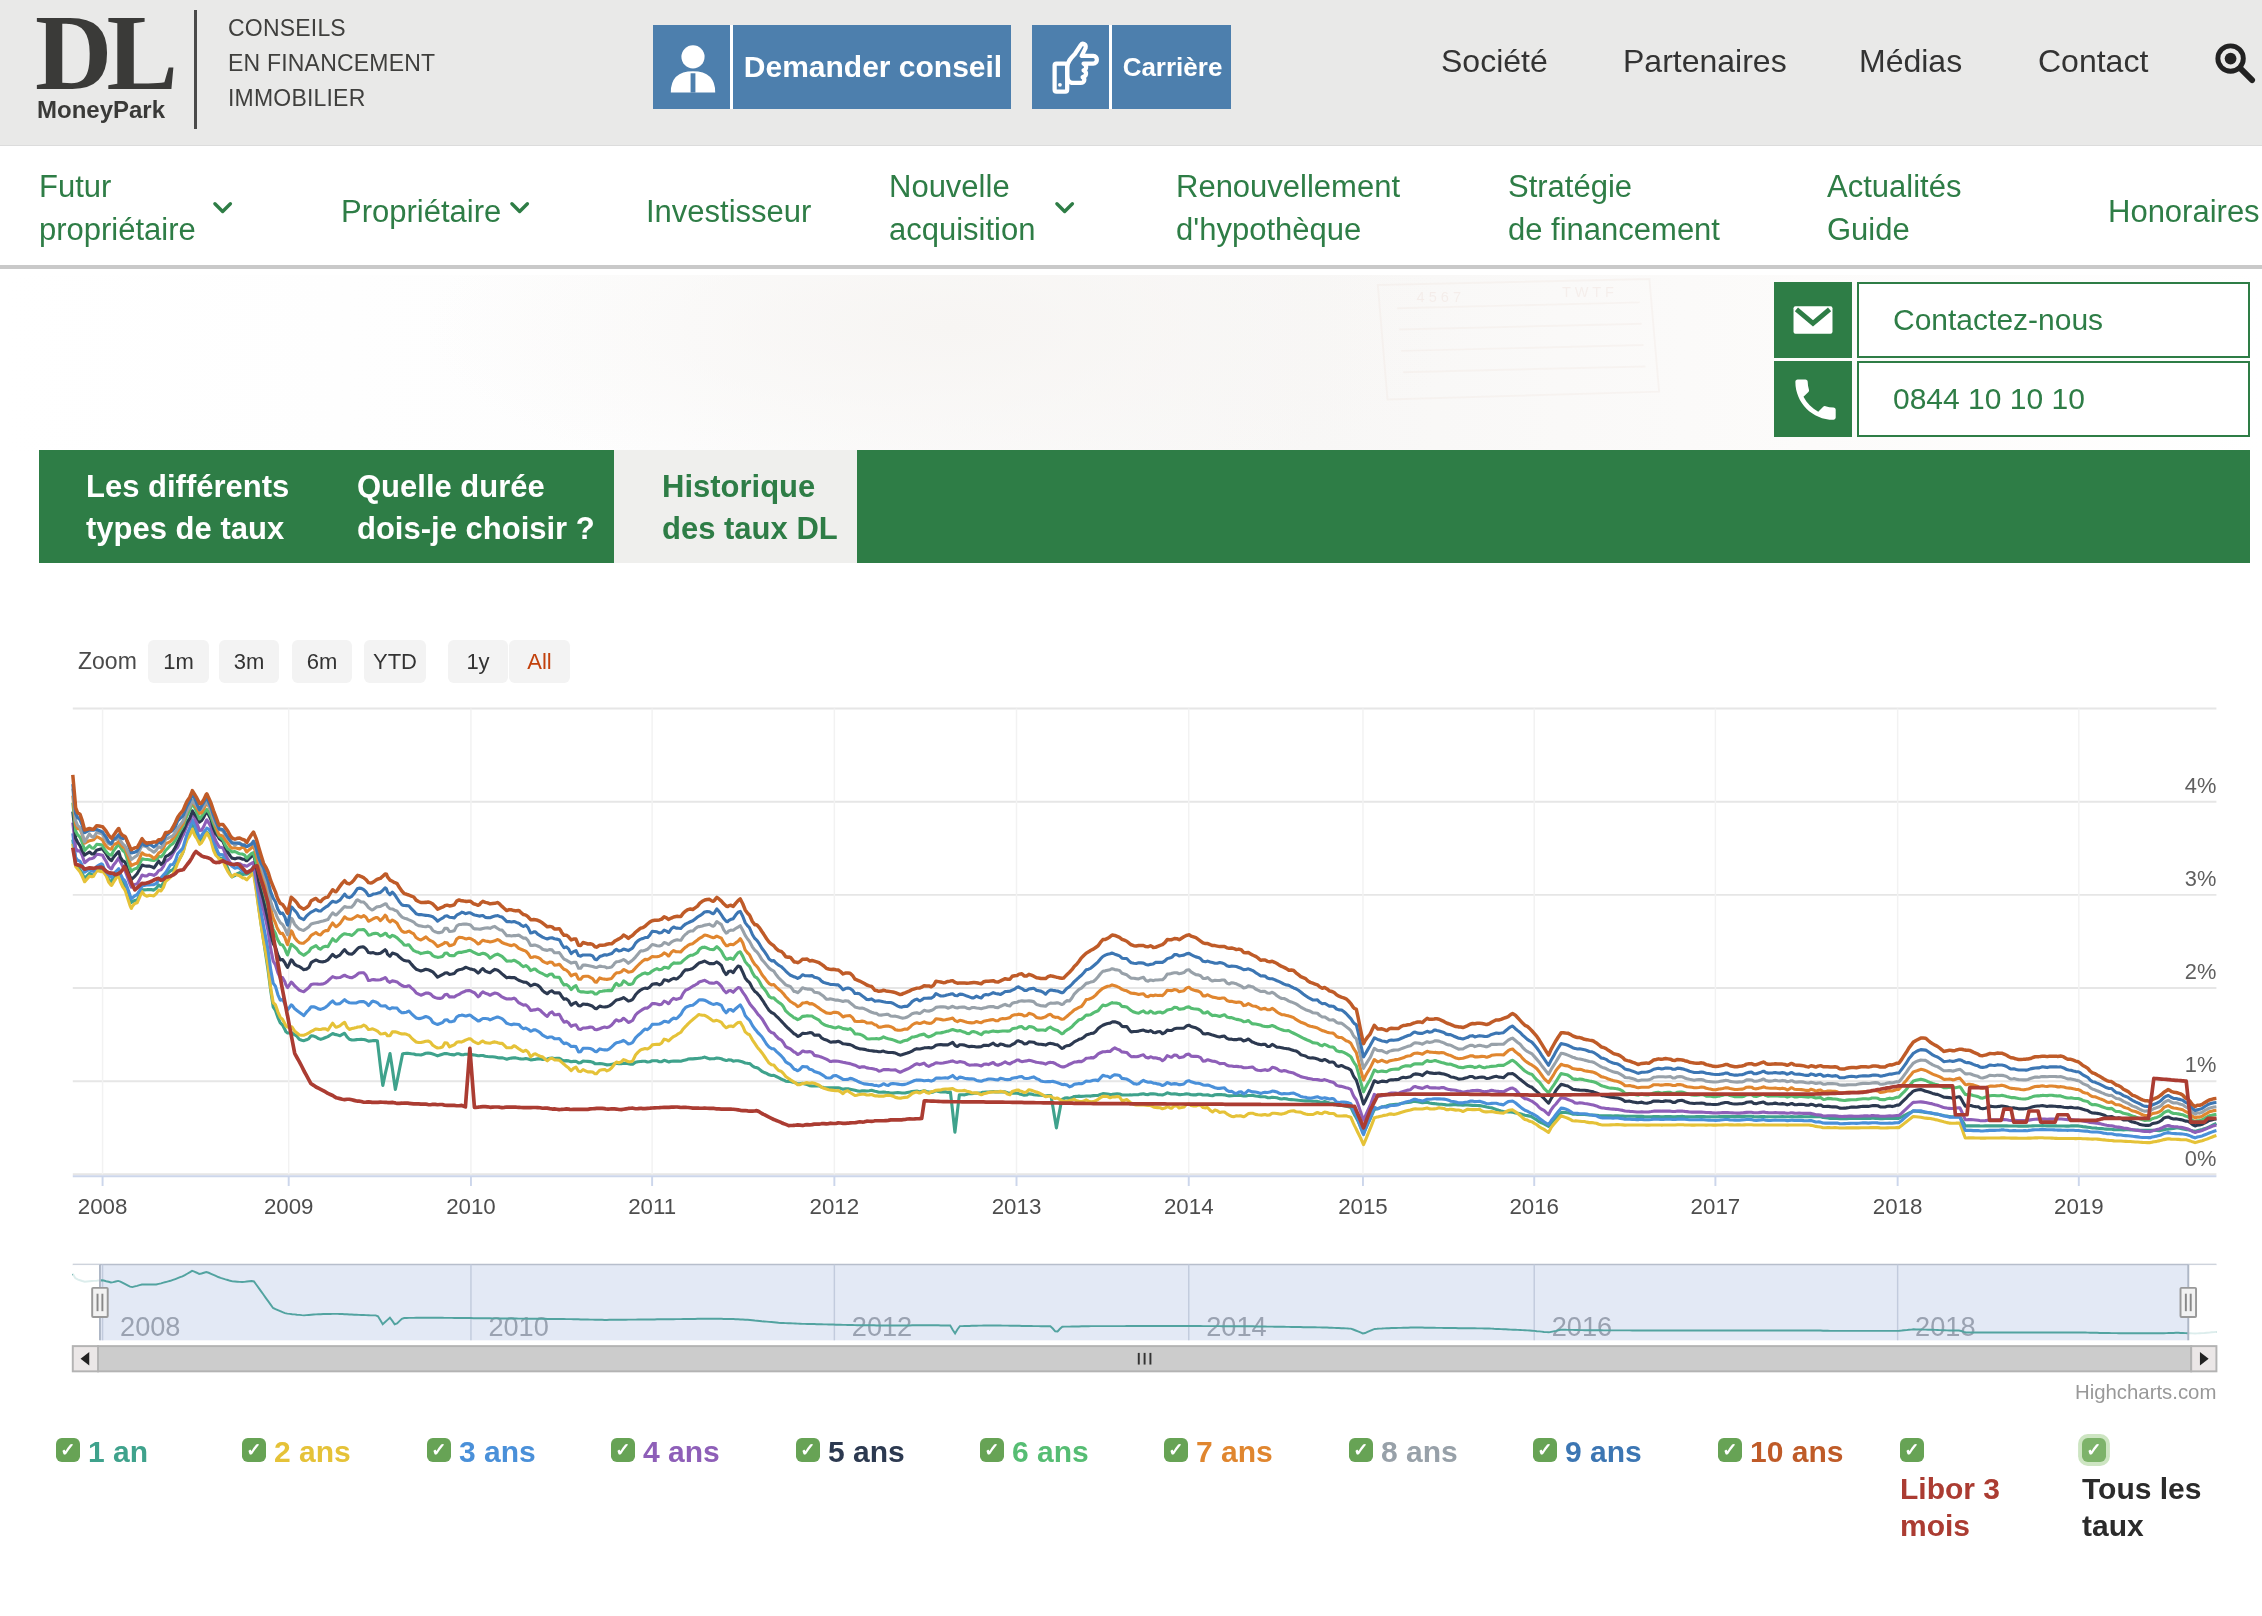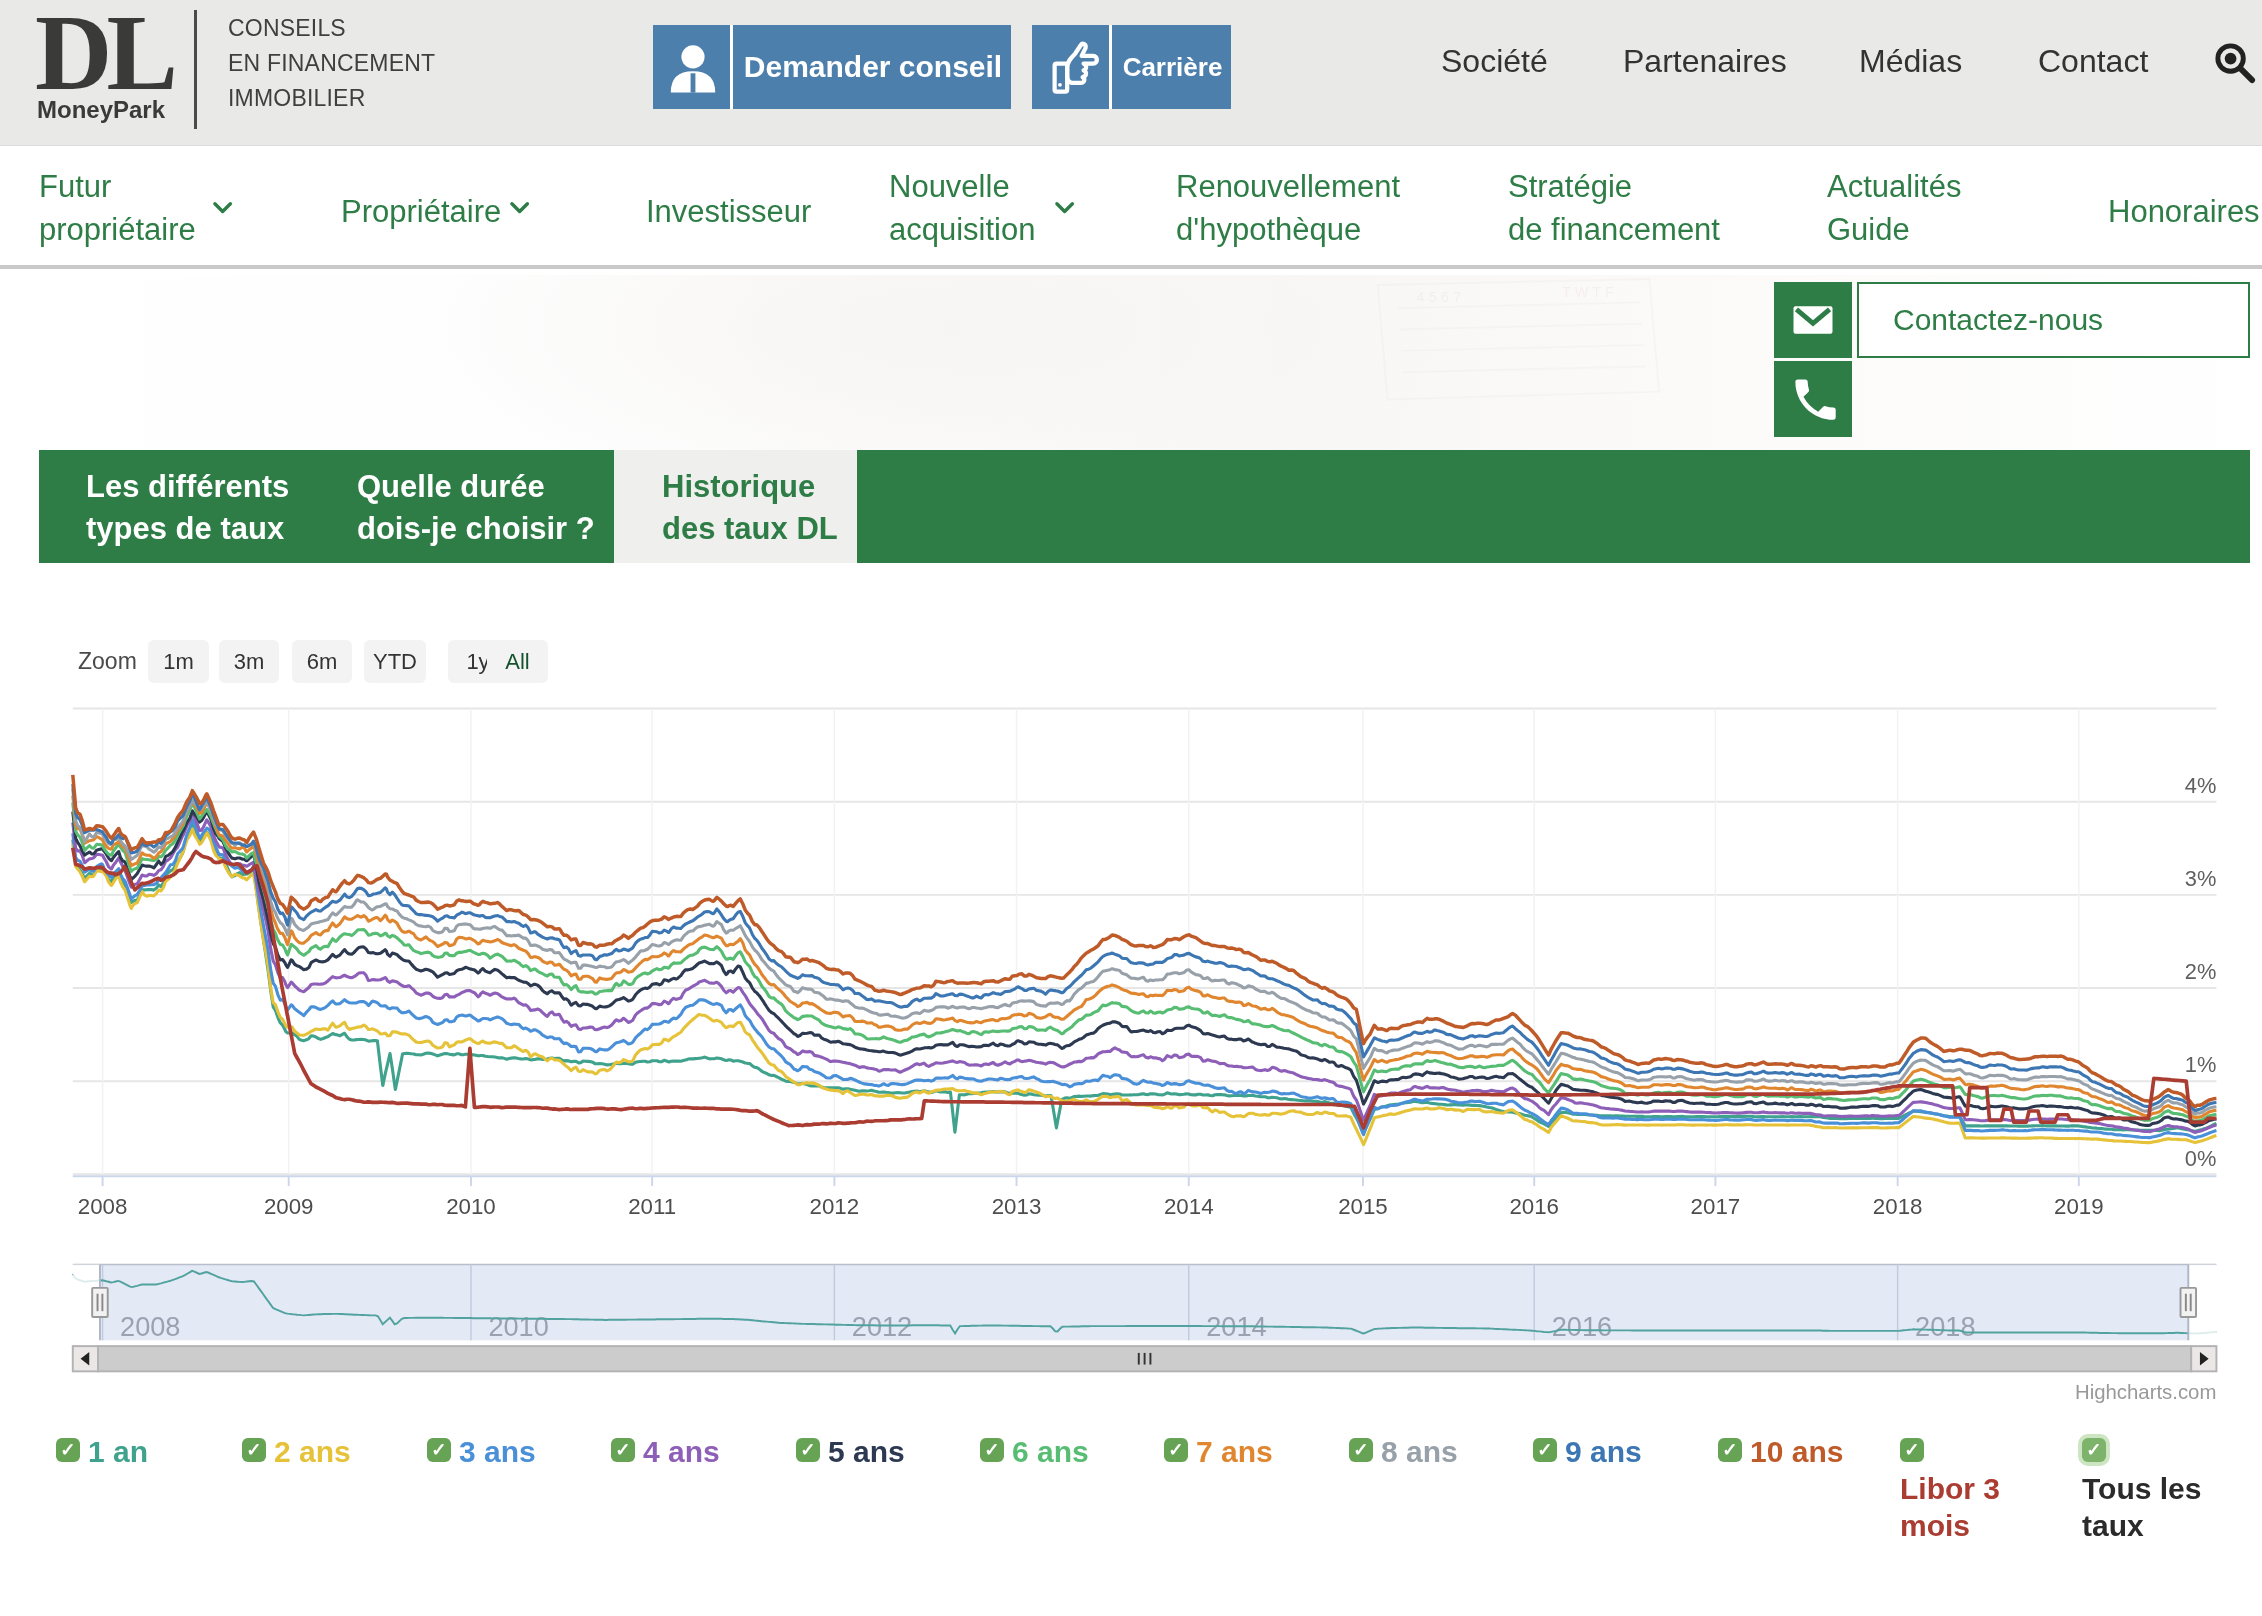--- a/index.html
+++ b/index.html
@@ -104,34 +104,35 @@
       </g>
     </svg>
   <div class="abs cicon" style="top:6.8px"><svg width="78" height="76" viewBox="0 0 80 78">
         <rect x="20" y="25" width="40" height="28" rx="2" fill="#fff"></rect>
         <polyline points="23,28 40,42.5 57,28" stroke="#2e7d46" stroke-width="5" fill="none"></polyline>
       </svg></div>
   <div class="abs cbox" style="top:6.8px">Contactez-nous</div>
   <div class="abs cicon" style="top:86px"><svg width="78" height="76" viewBox="0 0 80 78">
         <path transform="translate(15,12) scale(2.3)" d="M6.62 10.79c1.44 2.83 3.76 5.14 6.59 6.59l2.2-2.21c.27-.27.67-.36 1.02-.24 1.12.37 2.33.57 3.57.57.55 0 1 .45 1 1V20c0 .55-.45 1-1 1-9.39 0-17-7.61-17-17 0-.55.45-1 1-1h3.5c.55 0 1 .45 1 1 0 1.25.2 2.45.57 3.57.11.35.03.74-.25 1.02l-2.2 2.2z" fill="#fff"></path>
       </svg></div>
+  <div class="abs cbox" style="top:86px">0844 10 10 10</div>
 </div>
 <div id="tabs" class="abs">
   <div id="tab3bg"></div>
   <div class="tab" style="left:47px">Les différents<br>types de taux</div>
   <div class="tab" style="left:318px">Quelle durée<br>dois-je choisir ?</div>
   <div class="tab" style="left:623px;color:#2e7d46">Historique<br>des taux DL</div>
 </div>
 <div class="abs" style="left:78px;top:648px;font-size:23px;color:#4a4a4a">Zoom</div>
 <div class="zb" style="left:148px;width:61px">1m</div>
 <div class="zb" style="left:219px;width:60px">3m</div>
 <div class="zb" style="left:292px;width:60px">6m</div>
 <div class="zb" style="left:364px;width:62px">YTD</div>
 <div class="zb" style="left:448px;width:60px">1y</div>
-<div class="zb" style="left:487px;width:61px;color:#14532d">All</div>
+<div class="zb" style="left:509px;width:61px;color:#c2410c">All</div>
 <svg width="2263" height="1617" viewBox="0 0 2332 1666" style="position:absolute;left:0;top:0;font-family:'Liberation Sans',sans-serif">
 <line x1="75.0" y1="1210.0" x2="2284.0" y2="1210.0" stroke="#e6e6e6" stroke-width="2"></line>
 <line x1="75.0" y1="1114.0" x2="2284.0" y2="1114.0" stroke="#e6e6e6" stroke-width="2"></line>
 <line x1="75.0" y1="1018.0" x2="2284.0" y2="1018.0" stroke="#e6e6e6" stroke-width="2"></line>
 <line x1="75.0" y1="922.0" x2="2284.0" y2="922.0" stroke="#e6e6e6" stroke-width="2"></line>
 <line x1="75.0" y1="826.0" x2="2284.0" y2="826.0" stroke="#e6e6e6" stroke-width="2"></line>
 <line x1="75.0" y1="730.0" x2="2284.0" y2="730.0" stroke="#e6e6e6" stroke-width="2"></line>
 <line x1="105.7" y1="730" x2="105.7" y2="1210.0" stroke="#f2f2f2" stroke-width="1.5"></line>
 <line x1="297.5" y1="730" x2="297.5" y2="1210.0" stroke="#f2f2f2" stroke-width="1.5"></line>
 <line x1="485.3" y1="730" x2="485.3" y2="1210.0" stroke="#f2f2f2" stroke-width="1.5"></line>

